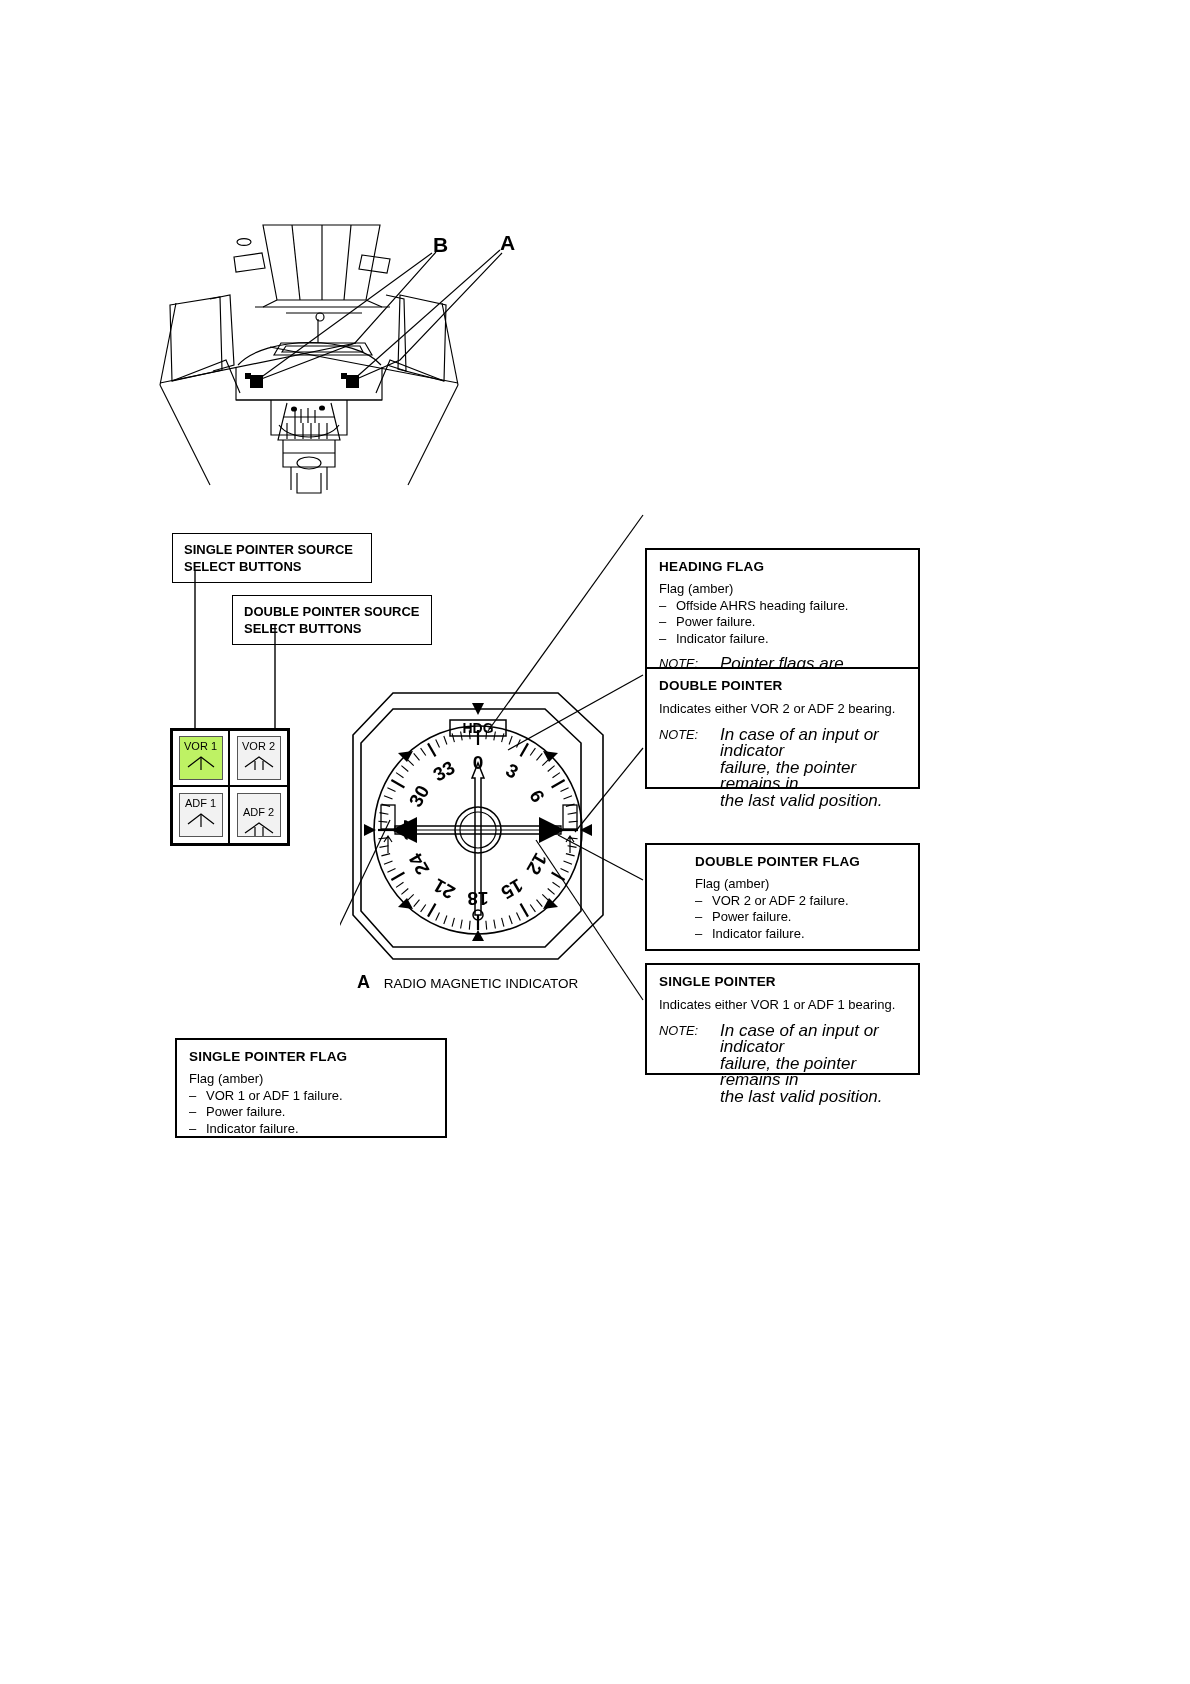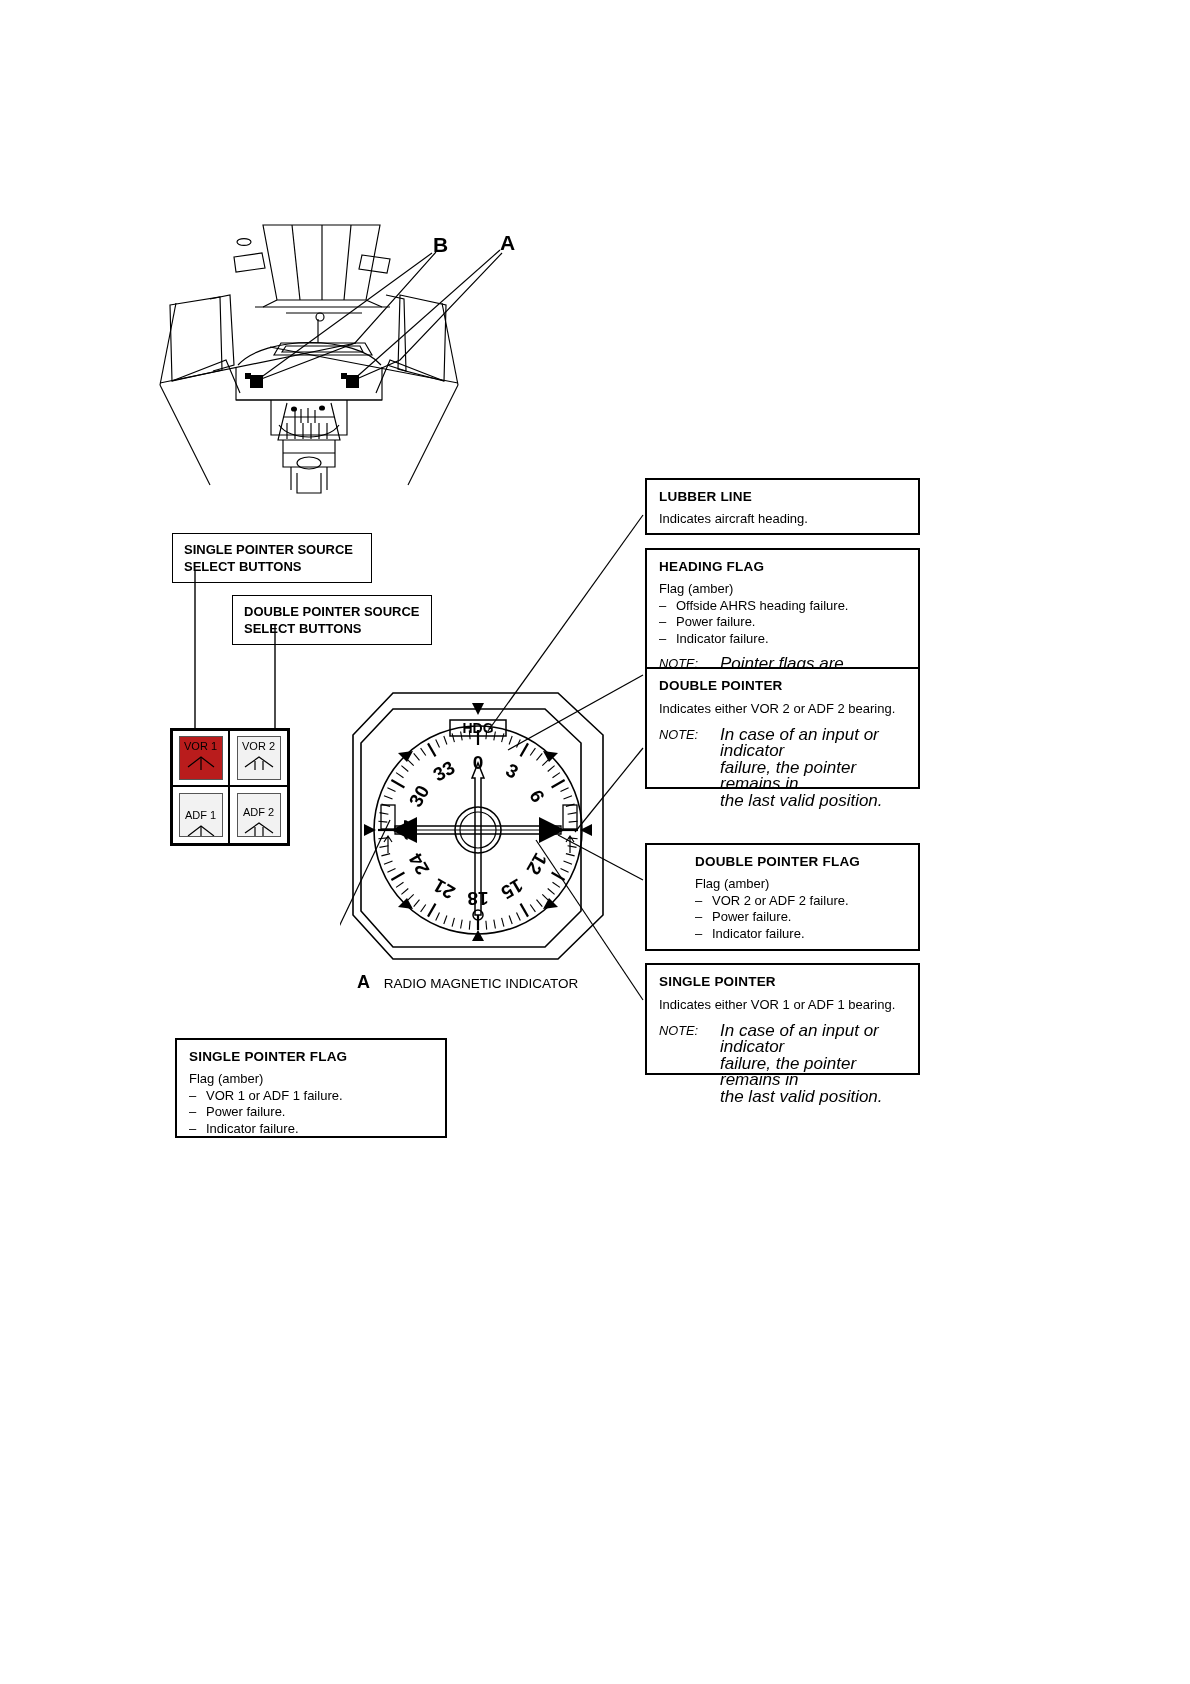--- a/index.html
+++ b/index.html
@@ -133,21 +133,21 @@
       <path d="M105,55 L105,160"></path>
     </g>
   </svg>
 
   <div style="position:absolute;left:170px;top:728px;width:120px;height:118px;
               border:3px solid #000;background:#fff;box-sizing:border-box;display:grid;
               grid-template-columns:1fr 1fr;grid-template-rows:1fr 1fr;">
 
     <div style="border-right:2px solid #000;border-bottom:2px solid #000;display:flex;
                 align-items:center;justify-content:center;">
-      <div style="width:44px;height:44px;border:1.4px solid #555;background:#b91c1c;
+      <div style="width:44px;height:44px;border:1.4px solid #555;background:#bef264;
                   display:flex;flex-direction:column;align-items:center;justify-content:flex-start;
                   padding-top:3px;box-sizing:border-box;">
         <span style="font-size:11px;">VOR 1</span>
         <svg width="36" height="20">
           <g class="ln" stroke-width="1.2">
             <path d="M5,15 L18,5 L31,15"></path>
               <path d="M18,5 L18,18"></path>
           </g>
         </svg>
       </div>
@@ -164,21 +164,21 @@
               <path d="M14,9 L14,18"></path>
               <path d="M22,9 L22,18"></path>
           </g>
         </svg>
       </div>
     </div>
 
     <div style="border-right:2px solid #000;display:flex;align-items:center;justify-content:center;">
       <div style="width:44px;height:44px;border:1.4px solid #555;background:#f2f2f2;
                   display:flex;flex-direction:column;align-items:center;justify-content:flex-start;
-                  padding-top:15px;box-sizing:border-box;">
+                  padding-top:3px;box-sizing:border-box;">
         <span style="font-size:11px;">ADF 1</span>
         <svg width="36" height="20">
           <g class="ln" stroke-width="1.2">
             <path d="M5,15 L18,5 L31,15"></path>
               <path d="M18,5 L18,18"></path>
           </g>
         </svg>
       </div>
     </div>
 
@@ -355,26 +355,20 @@
       <path d="M235,352 L303,268"></path>
 
       <path d="M218,355 L303,400"></path>
 
       <path d="M196,360 L303,520"></path>
 
       <path d="M50,340 L-60,570"></path>
     </g>
   </svg>
 
-  <div class="cbox" style="left:645px;top:478px;width:275px;height:57px;">
-    <div class="pad">
-      <div class="title">LUBBER LINE</div>
-      <div class="body" style="margin-top:7px;">Indicates aircraft heading.</div>
-    </div>
-  </div>
 
   <div class="cbox" style="left:645px;top:548px;width:275px;height:146px;">
     <div class="pad">
       <div class="title">HEADING FLAG</div>
       <div class="body" style="margin-top:7px;">Flag (amber)</div>
       <div class="dashrow">
         <span class="d">–</span>
         <span>Offside AHRS heading failure.</span>
       </div>
       <div class="dashrow">

